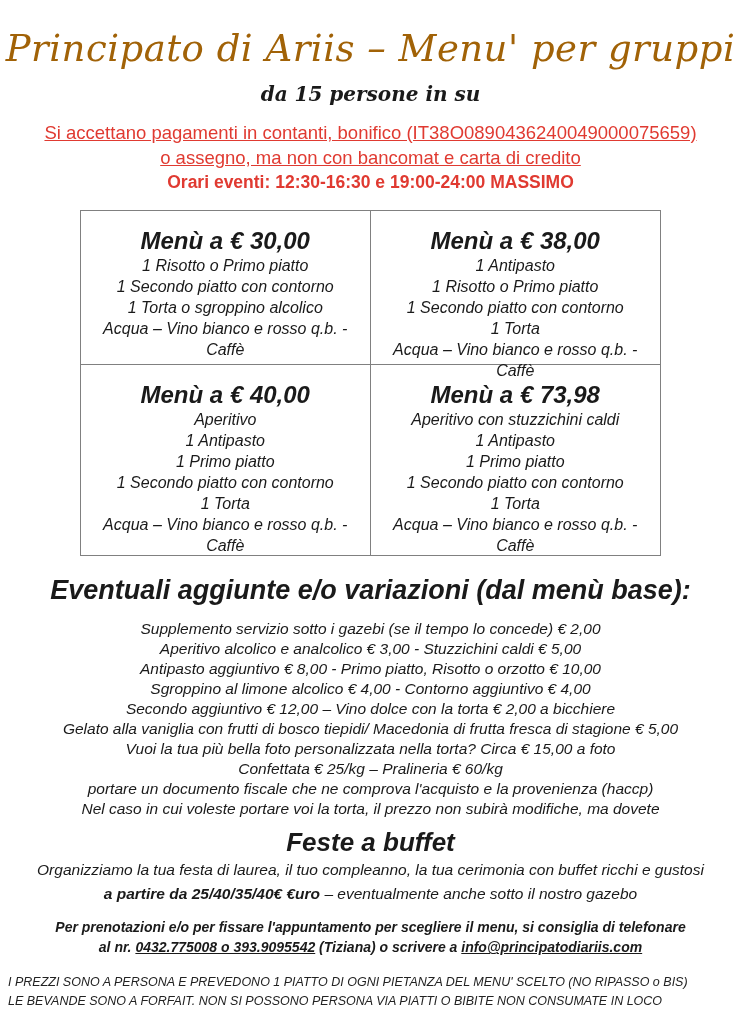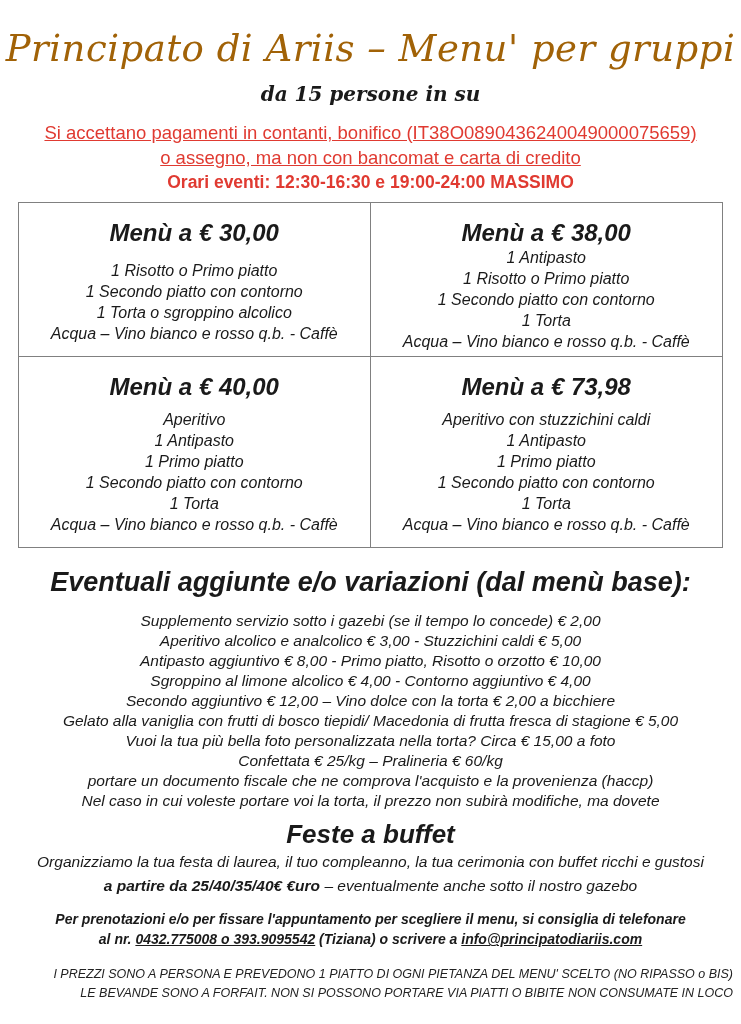--- a/index.html
+++ b/index.html
@@ -26,21 +26,21 @@
     font-size: 18.5px; line-height: 25px;
   }
   .pay-block { margin-top: 14px; }
   .hours-line {
     color: var(--accent); font-weight: bold; text-align: center;
     font-size: 17.5px; line-height: 23px; margin-top: 1px;
   }
 
   
   .menu-table {
-    width: 705px; margin: 8px auto 0; display: grid;
+    width: 581px; margin: 16px auto 0; display: grid;
     grid-template-columns: 1fr 1fr; grid-template-rows: 154px 190px;
     border: 1px solid var(--table-border);
   }
   .menu-cell {
     display: flex; flex-direction: column; align-items: center;
     text-align: center; padding: 10px 8px 12px;
     border-right: 1px solid var(--table-border);
     border-bottom: 1px solid var(--table-border);
   }
   .menu-cell:nth-child(2n) { border-right: none; }
@@ -72,21 +72,21 @@
   
   .contact-block {
     text-align: center; font-weight: bold; font-style: italic;
     font-size: 14px; line-height: 20px; margin-top: 12px; padding: 0 8px;
   }
   .u { text-decoration: underline; }
   a.email-link { color: inherit; text-decoration: underline; cursor: pointer; }
 
   
   .footer-note {
-    text-align: right; font-style: italic; font-size: 12.5px;
+    text-align: left; font-style: italic; font-size: 12.5px;
     line-height: 19px; margin-top: 16px; padding: 0 8px; color: #222;
   }
 </style>
 </head>
 <body>
 
 <div class="page">
 
   <h1 class="doc-title">Principato di Ariis – Menu' per gruppi</h1>
   <div class="doc-subtitle">da 15 persone in su</div>
@@ -164,16 +164,16 @@
   <div class="buffet-text">Organizziamo la tua festa di laurea, il tuo compleanno, la tua cerimonia con buffet ricchi e gustosi</div>
   <div class="buffet-text"><span class="bold">a partire da 25/40/35/40€ €uro</span><span> – eventualmente anche sotto il nostro gazebo</span></div>
 
   <div class="contact-block">
     <div>Per prenotazioni e/o per fissare l'appuntamento per scegliere il menu, si consiglia di telefonare</div>
     <div><span>al nr. </span><span class="u">0432.775008 o 393.9095542</span><span> (Tiziana) o scrivere a </span><a class="email-link">info@principatodiariis.com</a></div>
   </div>
 
   <div class="footer-note">
     <div>I PREZZI SONO A PERSONA E PREVEDONO 1 PIATTO DI OGNI PIETANZA DEL MENU' SCELTO (NO RIPASSO o BIS)</div>
-    <div>LE BEVANDE SONO A FORFAIT. NON SI POSSONO  PORTARE VIA PIATTI O BIBITE NON CONSUMATE IN LOCO</div>
+    <div>LE BEVANDE SONO A FORFAIT. NON SI POSSONO  PERSONA VIA PIATTI O BIBITE NON CONSUMATE IN LOCO</div>
   </div>
 
 </div>
 
 </body></html>

